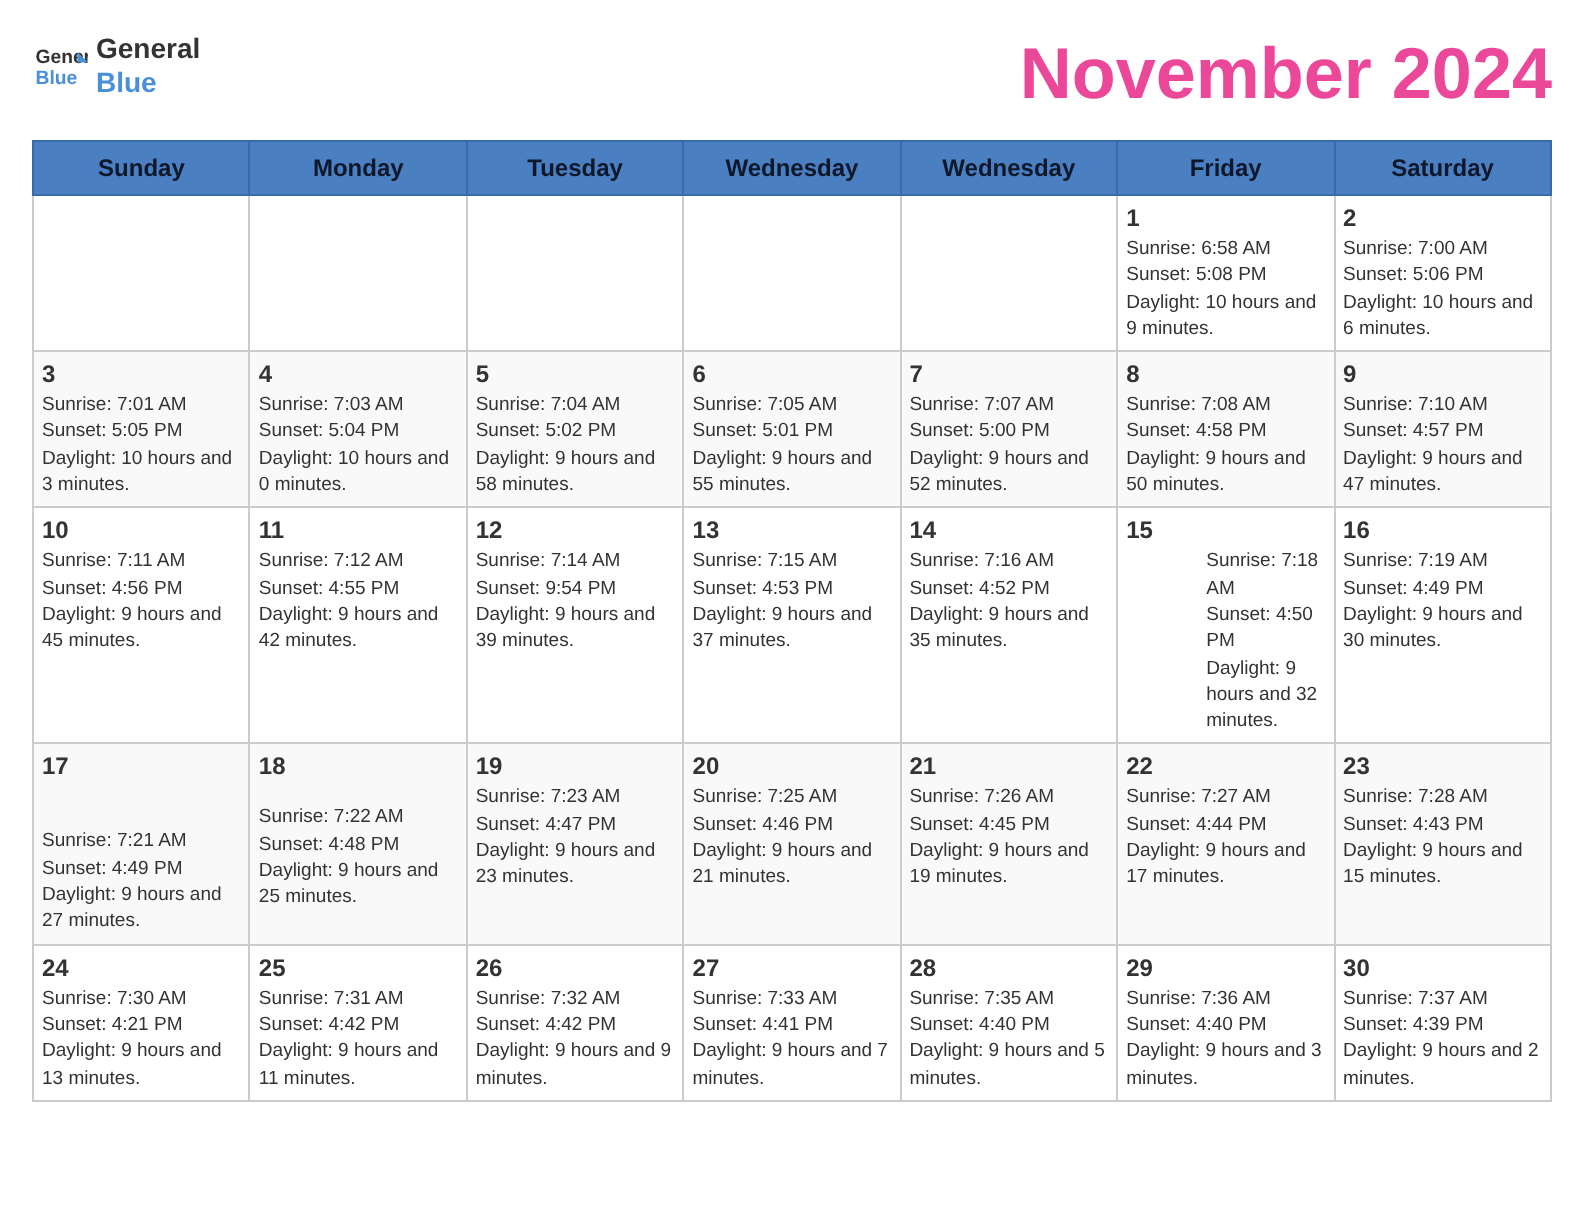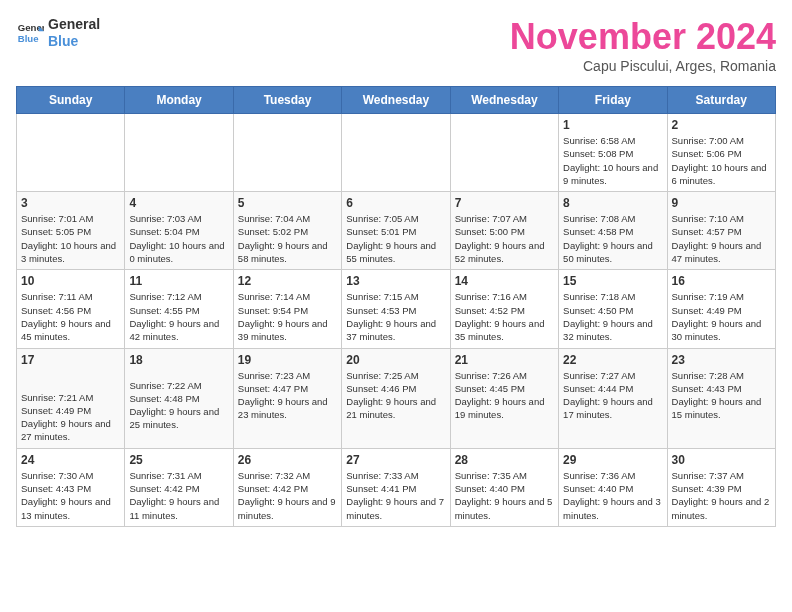--- a/index.html
+++ b/index.html
@@ -37,21 +37,21 @@
       font-size: 14px;
       color: #555;
     }
     table {
       width: 100%;
       border-collapse: collapse;
       font-size: 10px;
     }
     .day-header {
       background: #4a7fc1;
-      color: #ffffff;
+      color: #0f172a;
       text-align: center;
       padding: 6px 4px;
       font-size: 12px;
       font-weight: bold;
       border: 1px solid #3a6aaa;
     }
     td {
       border: 1px solid #ccc;
       vertical-align: top;
       padding: 4px;
@@ -93,21 +93,20 @@
       <text x="2" y="26" font-size="11" font-weight="bold" fill="#4a90d9">Blue</text>
       <polygon points="26,8 32,14 26,14" fill="#4a90d9"></polygon>
     </svg>
     <div style="display:flex;flex-direction:column;line-height:1.2;">
       <span style="font-size:14px;font-weight:bold;color:#333;">General</span>
       <span style="font-size:14px;font-weight:bold;color:#4a90d9;">Blue</span>
     </div>
   </div>
   <div class="title-area">
     <div class="month-title">November 2024</div>
-    <div class="subtitle">Capu Piscului, Arges, Romania</div>
   </div>
 </div>
 
 <table>
   <thead>
     <tr class="header-row">
     <th class="day-header">Sunday</th>
         <th class="day-header">Monday</th>
         <th class="day-header">Tuesday</th>
         <th class="day-header">Wednesday</th>
@@ -206,21 +205,21 @@
 Daylight: 9 hours and 37 minutes.</div>
         </td>
         <td>
           <span class="date-num">14</span>
           <div class="day-info" style="white-space: pre-line;">Sunrise: 7:16 AM
 Sunset: 4:52 PM
 Daylight: 9 hours and 35 minutes.</div>
         </td>
         <td>
           <span class="date-num">15</span>
-          <div class="day-info" style="white-space: pre-line;">Sunrise: 7:18 AM
+          <div class="day-info" style="white-space: pre-line; margin-left: 40px;">Sunrise: 7:18 AM
 Sunset: 4:50 PM
 Daylight: 9 hours and 32 minutes.</div>
         </td>
         <td>
           <span class="date-num">16</span>
           <div class="day-info" style="white-space: pre-line;">Sunrise: 7:19 AM
 Sunset: 4:49 PM
 Daylight: 9 hours and 30 minutes.</div>
         </td>
       </tr>
@@ -265,21 +264,21 @@
           <span class="date-num">23</span>
           <div class="day-info" style="white-space: pre-line;">Sunrise: 7:28 AM
 Sunset: 4:43 PM
 Daylight: 9 hours and 15 minutes.</div>
         </td>
       </tr>
       <tr>
         <td>
           <span class="date-num">24</span>
           <div class="day-info" style="white-space: pre-line;">Sunrise: 7:30 AM
-Sunset: 4:43 PM
+Sunset: 4:21 PM
 Daylight: 9 hours and 13 minutes.</div>
         </td>
         <td>
           <span class="date-num">25</span>
           <div class="day-info" style="white-space: pre-line;">Sunrise: 7:31 AM
 Sunset: 4:42 PM
 Daylight: 9 hours and 11 minutes.</div>
         </td>
         <td>
           <span class="date-num">26</span>

